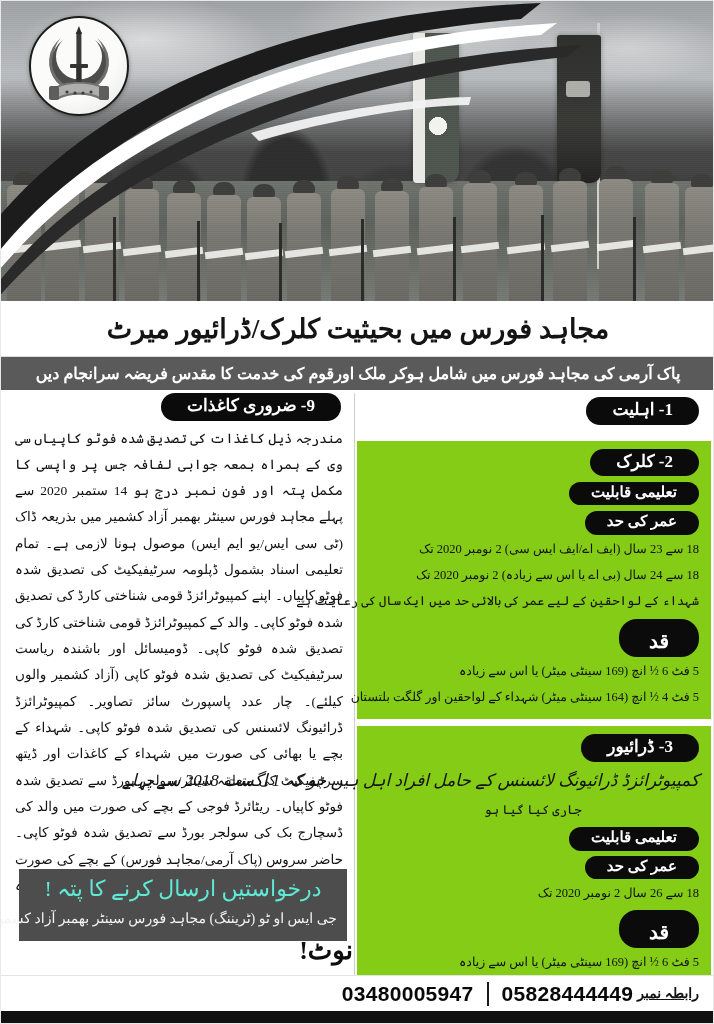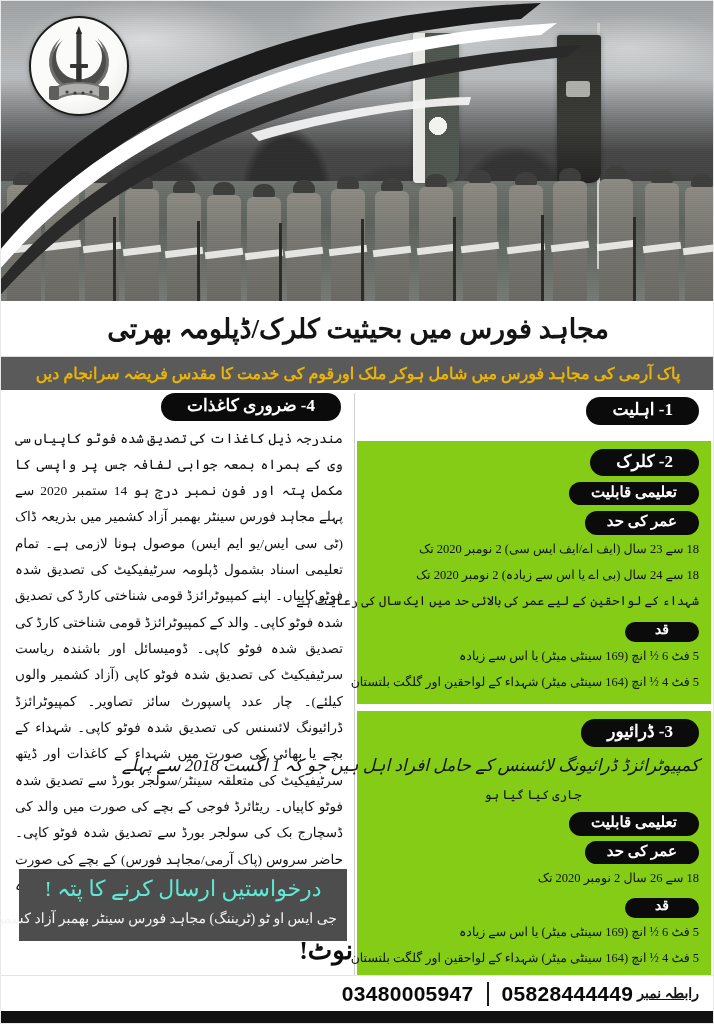--- a/index.html
+++ b/index.html
@@ -173,21 +173,21 @@
     width: 714px; height: 33px;
     background: #5a5a5a;
     display: flex; align-items: center; justify-content: center;
     border-top: 1px solid #dcdcdc;
   }
   .subtitle-text {
     direction: rtl;
     font-family: "Liberation Serif", "DejaVu Serif", serif;
     font-size: 16px;
     font-weight: bold;
-    color: #eab308;
+    color: #ffffff;
     white-space: nowrap;
   }
 
   
   .cols {
     position: absolute;
     left: 0; top: 392px;
     width: 714px; height: 600px;
   }
   .col-left {
@@ -219,21 +219,21 @@
     border-radius: 18px;
     padding: 3px 26px 5px 26px;
     font-family: "Liberation Serif", "DejaVu Serif", serif;
     font-size: 17px;
     font-weight: bold;
     direction: rtl;
     line-height: 1.15;
     white-space: nowrap;
   }
   .pill.sm { font-size: 15px; padding: 2px 22px 4px 22px; }
-  .pill.xs { font-size: 14px; padding: 0 30px 4px 30px; }
+  .pill.xs { font-size: 20px; padding: 11px 30px 4px 30px; }
   .pill-row { text-align: right; margin: 0; padding-right: 12px; }
 
   .urdu-p {
     direction: rtl;
     text-align: right;
     font-family: "Liberation Serif", "DejaVu Serif", serif;
     font-size: 13.5px;
     line-height: 1.95;
     color: #121212;
     margin: 5px 10px 0 10px;
@@ -402,34 +402,34 @@
       <rect x="68" y="68" width="10" height="14" fill="#5e5e5c" rx="2"></rect>
 
       <circle cx="36" cy="74" r="1.6" fill="#3d3d3b"></circle>
       <circle cx="44" cy="75" r="1.6" fill="#3d3d3b"></circle>
       <circle cx="52" cy="75" r="1.6" fill="#3d3d3b"></circle>
       <circle cx="60" cy="74" r="1.6" fill="#3d3d3b"></circle>
     </svg>
   </div>
 
   <div class="title-band">
-    <div class="title-main">مجاہد فورس میں بحیثیت کلرک/ڈپلومہ بھرتی</div>
+    <div class="title-main">مجاہد فورس میں بحیثیت کلرک/ڈرائیور میرٹ</div>
   </div>
 
   <div class="subtitle-band">
     <div class="subtitle-text">پاک آرمی کی مجاہد فورس میں شامل ہوکر ملک اورقوم کی خدمت کا مقدس فریضہ سرانجام دیں</div>
   </div>
 
   <div class="cols">
     <div class="divider-v"></div>
 
     <div class="col-left">
 
       <div class="pill-row">
-        <span class="pill">4- ضروری کاغذات</span>
+        <span class="pill">9- ضروری کاغذات</span>
       </div>
 
       <div class="urdu-p justify">مندرجہ ذیل کاغذات کی تصدیق شدہ فوٹو کاپیاں سی وی کے ہمراہ بمعہ جوابی لفافہ جس پر واپسی کا مکمل پتہ اور فون نمبر درج ہو 14 ستمبر 2020 سے پہلے مجاہد فورس سینٹر بھمبر آزاد کشمیر میں بذریعہ ڈاک (ٹی سی ایس/یو ایم ایس) موصول ہونا لازمی ہے۔ تمام تعلیمی اسناد بشمول ڈپلومہ سرٹیفیکیٹ کی تصدیق شدہ فوٹو کاپیاں۔ اپنے کمپیوٹرائزڈ قومی شناختی کارڈ کی تصدیق شدہ فوٹو کاپی۔ والد کے کمپیوٹرائزڈ قومی شناختی کارڈ کی تصدیق شدہ فوٹو کاپی۔ ڈومیسائل اور باشندہ ریاست سرٹیفیکیٹ کی تصدیق شدہ فوٹو کاپی (آزاد کشمیر والوں کیلئے)۔ چار عدد پاسپورٹ سائز تصاویر۔ کمپیوٹرائزڈ ڈرائیونگ لائسنس کی تصدیق شدہ فوٹو کاپی۔ شہداء کے بچے یا بھائی کی صورت میں شہداء کے کاغذات اور ڈیتھ سرٹیفیکیٹ کی متعلقہ سینٹر/سولجر بورڈ سے تصدیق شدہ فوٹو کاپیاں۔ ریٹائرڈ فوجی کے بچے کی صورت میں والد کی ڈسچارج بک کی سولجر بورڈ سے تصدیق شدہ فوٹو کاپی۔ حاضر سروس (پاک آرمی/مجاہد فورس) کے بچے کی صورت میں والد کی متعلقہ یونٹ سے اتھارٹی لیٹر کی تصدیق شدہ فوٹو کاپی۔</div>
 
       <div class="note-head">نوٹ!</div>
 
       <div class="urdu-p justify">نامکمل اور دیر سے موصول ہونے والی درخواستوں پر غور نہیں کیا جائے گا۔ صرف میرٹ پر آنے والے امیدواروں کو ٹیسٹ اور انٹرویو کے لئے کال کی جائے گی۔</div>
 
       <div class="addr-box">
         <div class="addr-title">درخواستیں ارسال کرنے کا پتہ !</div>

